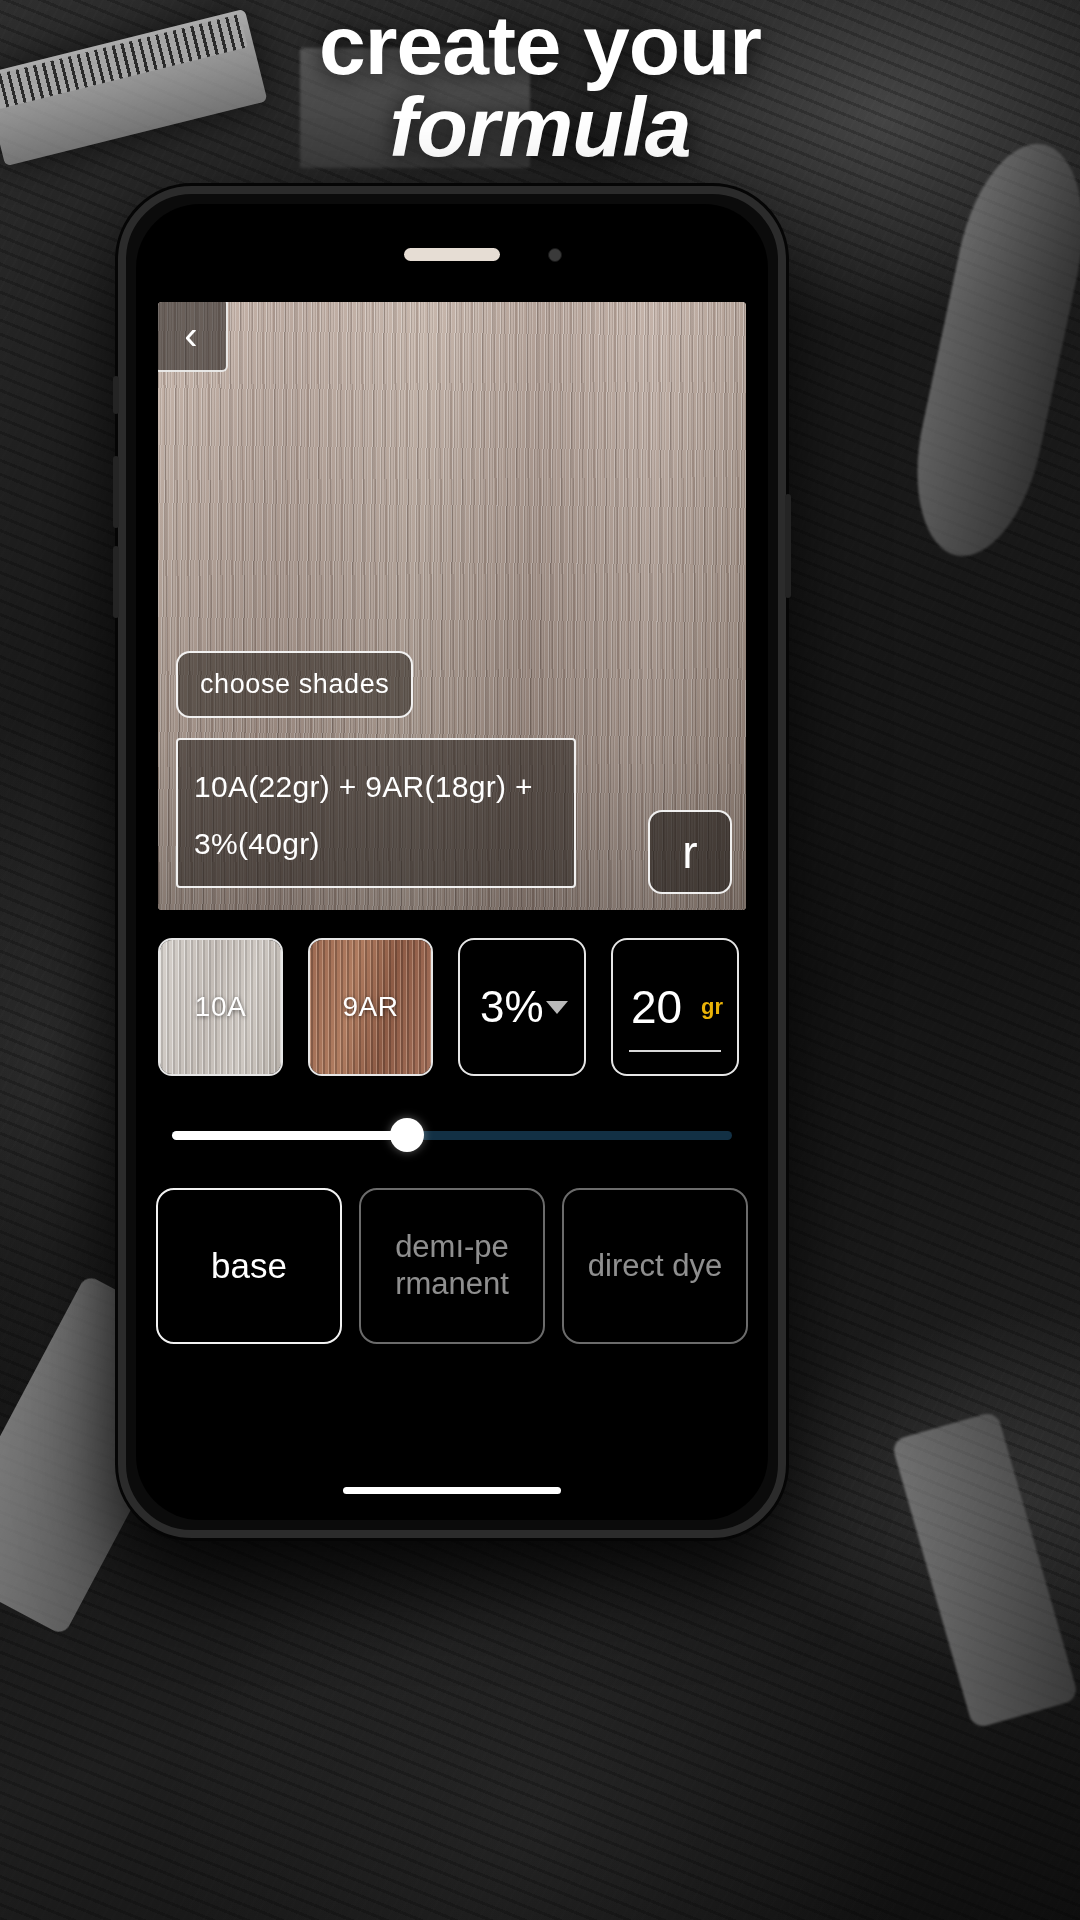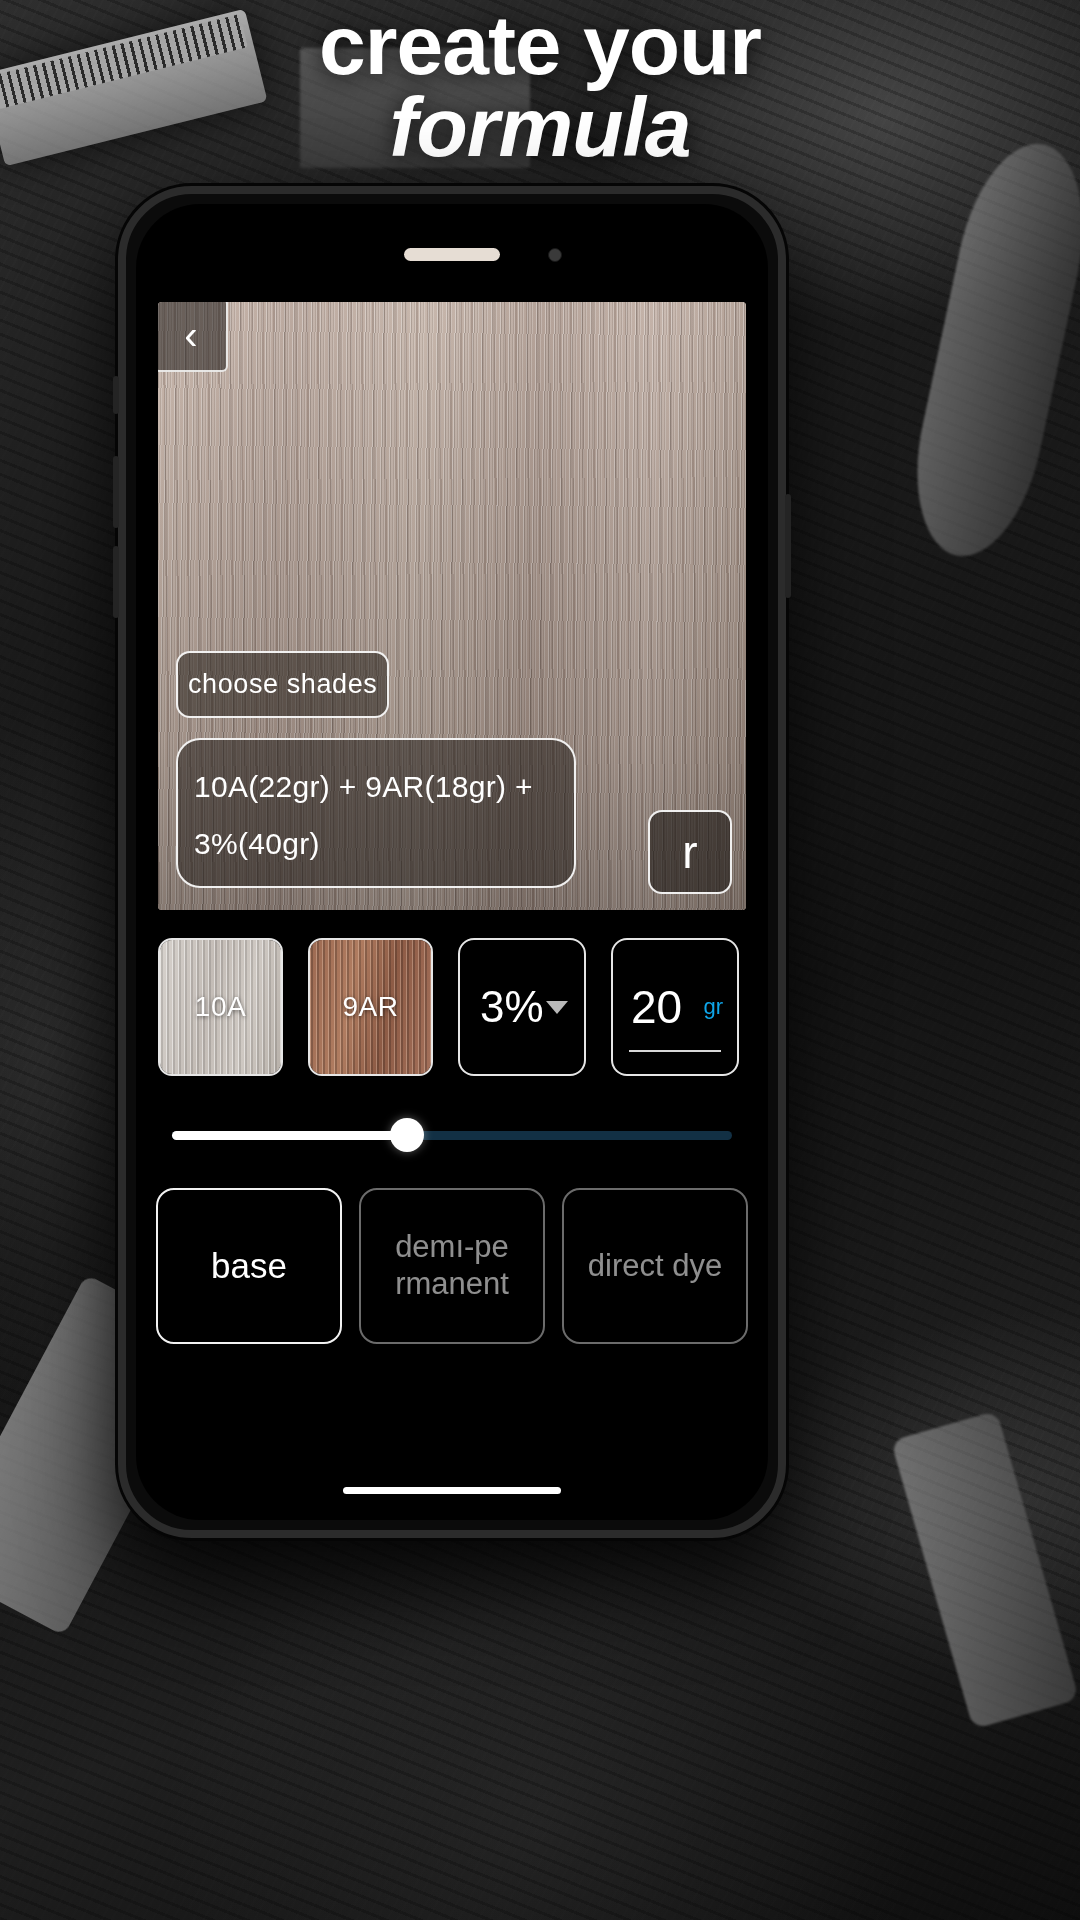--- a/index.html
+++ b/index.html
@@ -145,35 +145,35 @@
     border-radius:6px;
     background:rgba(30,26,24,.55);
     display:flex; align-items:center; justify-content:center;
     color:#fff; font-size:40px; line-height:1;
     z-index:3;
   }
 
   
   #choose-shades{
     position:absolute; left:18px; bottom:192px; z-index:3;
-    padding:16px 10px;
+    padding:16px 22px;
     border:2px solid rgba(255,255,255,.92);
     border-radius:14px;
     background:rgba(40,34,30,.55);
     color:#fff; font-size:27px; letter-spacing:.6px;
     white-space:nowrap;
   }
 
   
   #formula-box{
     position:absolute; left:18px; bottom:22px; z-index:3;
     width:400px;
     padding:18px 16px 14px 16px;
     border:2px solid rgba(255,255,255,.92);
-    border-radius:24px;
+    border-radius:4px;
     background:rgba(38,32,29,.55);
     color:#fff; font-size:30px; line-height:1.9;
     letter-spacing:.3px;
   }
 
   
   #r-chip{
     position:absolute; right:14px; bottom:16px; z-index:3;
     width:84px; height:84px;
     border:2px solid rgba(255,255,255,.92);
@@ -232,21 +232,21 @@
     width:0;height:0;
     border-left:11px solid transparent;
     border-right:11px solid transparent;
     border-top:13px solid #b9b9b9;
   }
   #gram-field{
     width:128px; position:relative;
     padding:0 14px 0 18px; justify-content:space-between;
   }
   #gram-field .gram-val{ font-size:46px; }
-  #gram-field .gram-unit{ font-size:22px; color:#0ea5e9; align-self:center; }
+  #gram-field .gram-unit{ font-size:22px; color:#eab308; align-self:center;font-weight:bold; }
   #gram-underline{
     position:absolute; left:16px; right:16px; bottom:22px;
     height:2px; background:rgba(255,255,255,.85);
   }
 
   
   #slider-wrap{
     margin:46px 36px 0 36px;
     height:26px; position:relative;
     display:flex; align-items:center;

